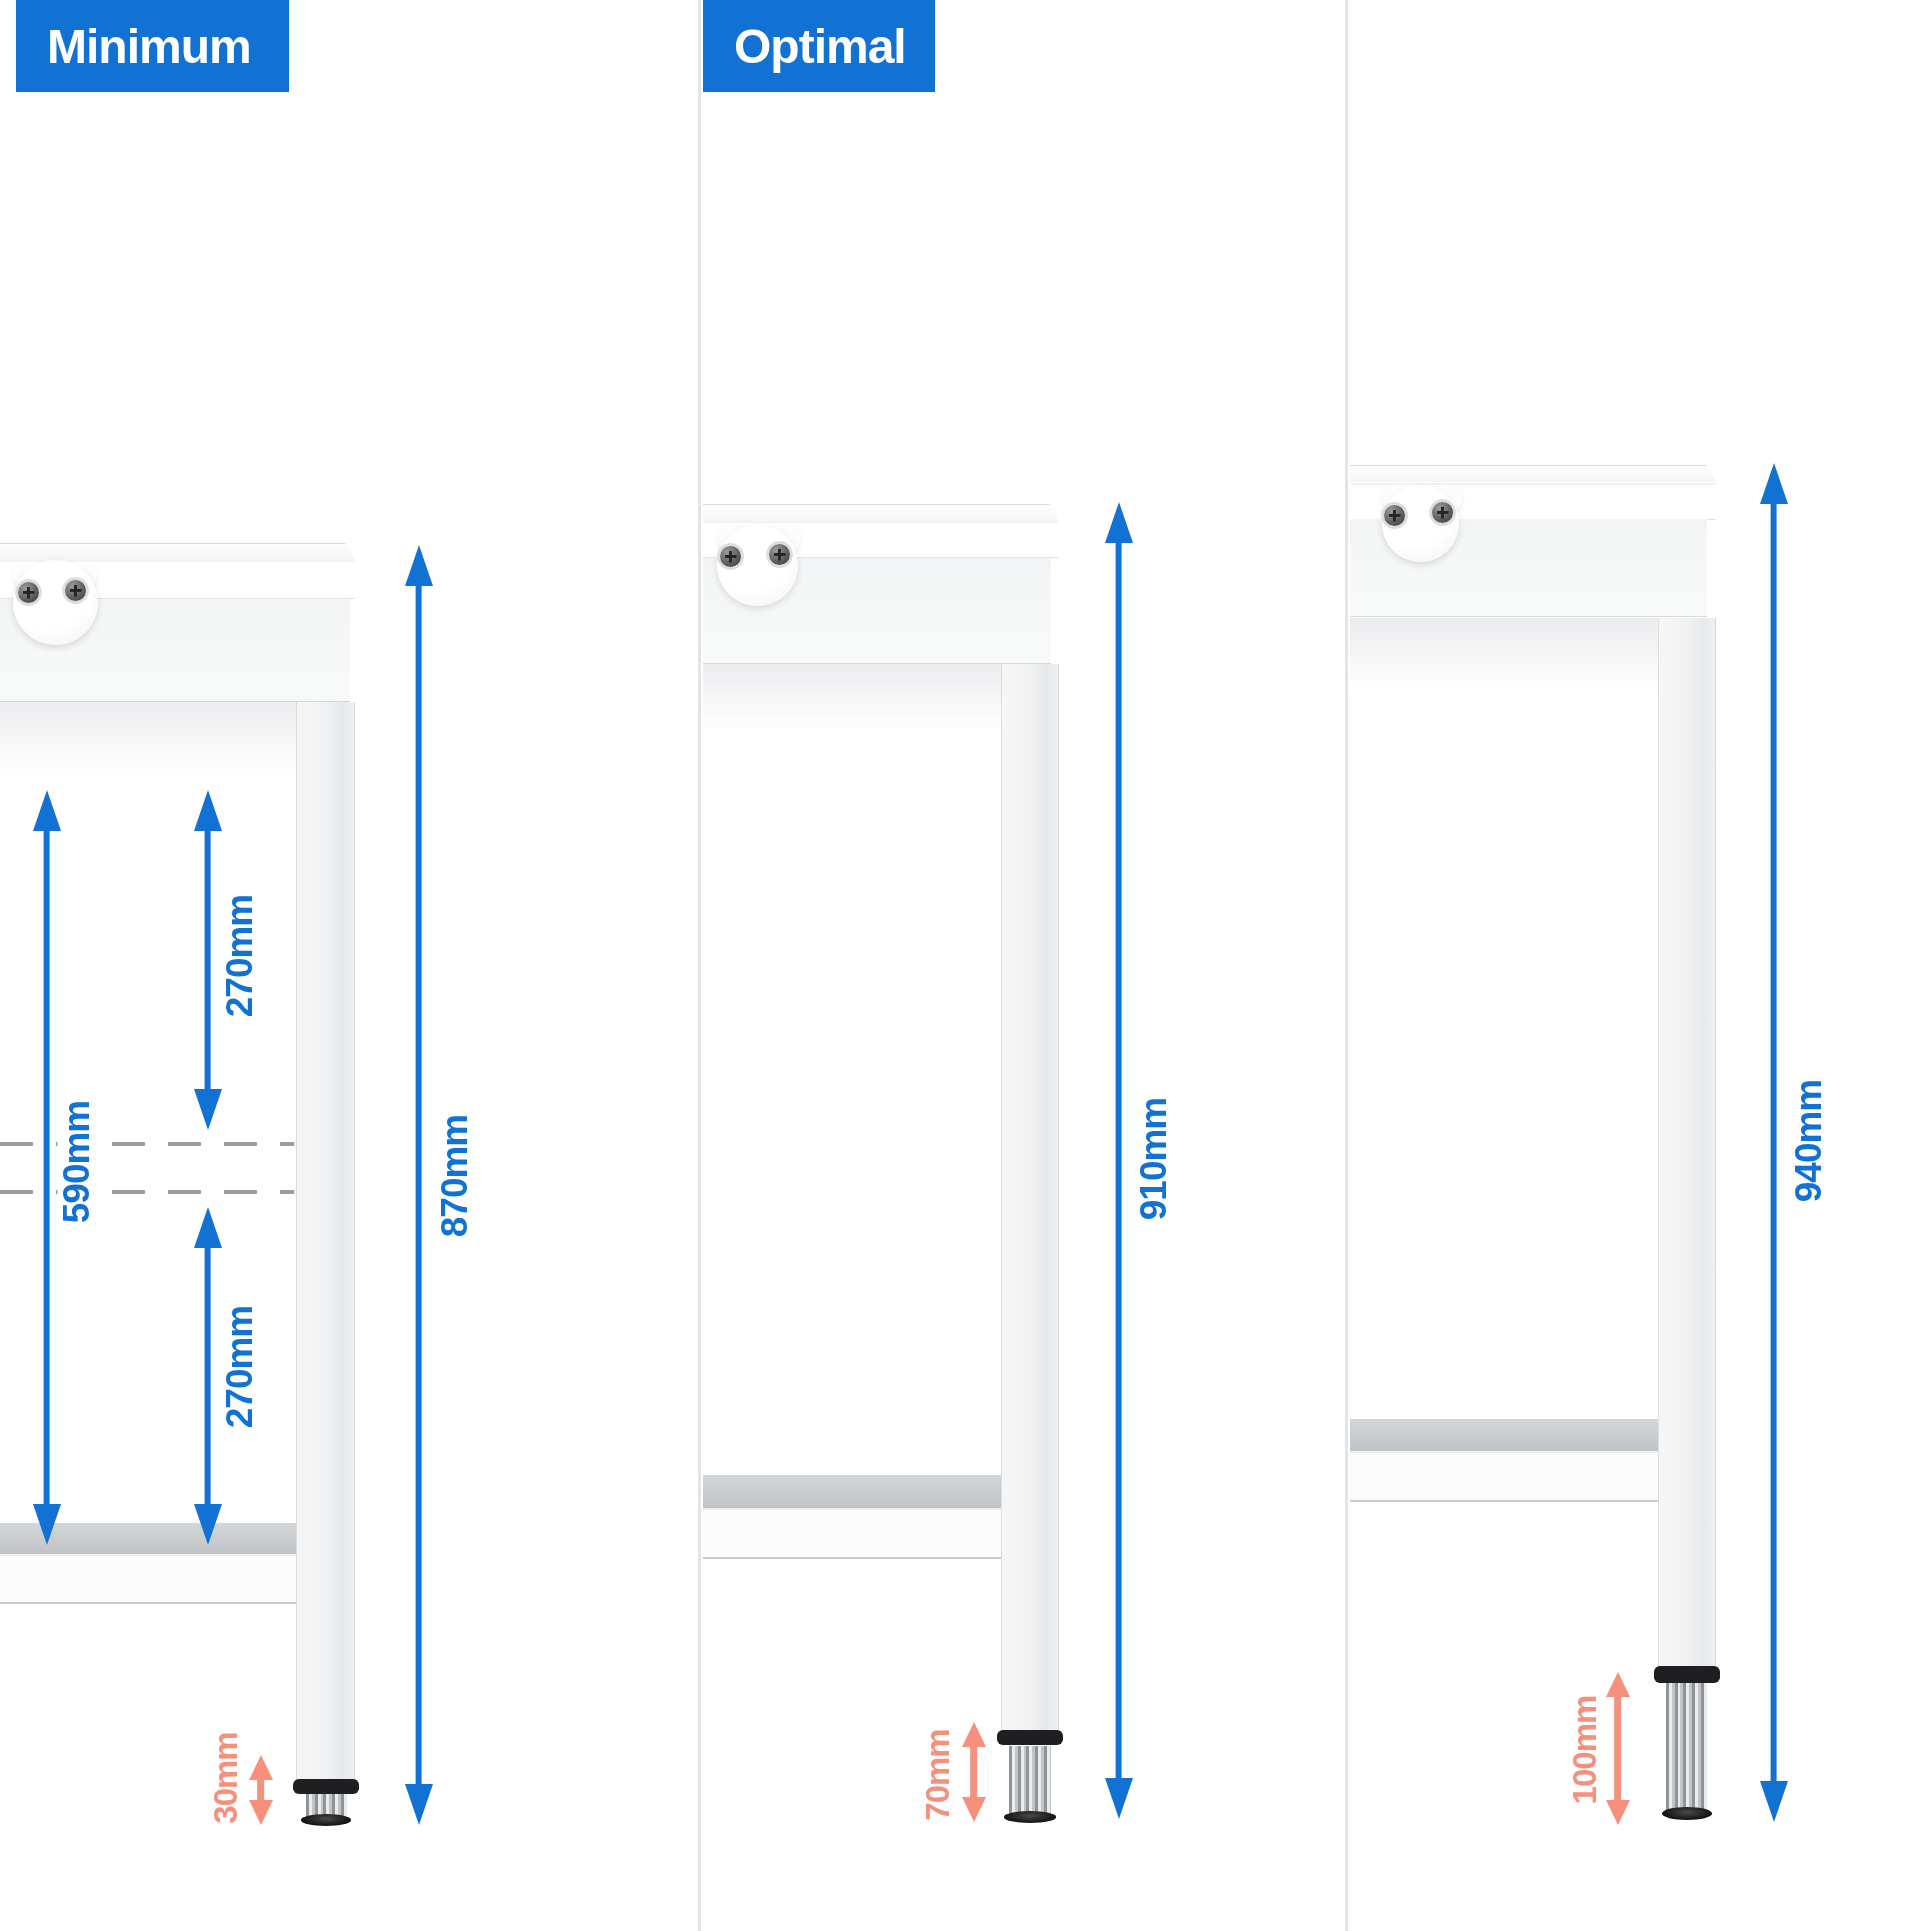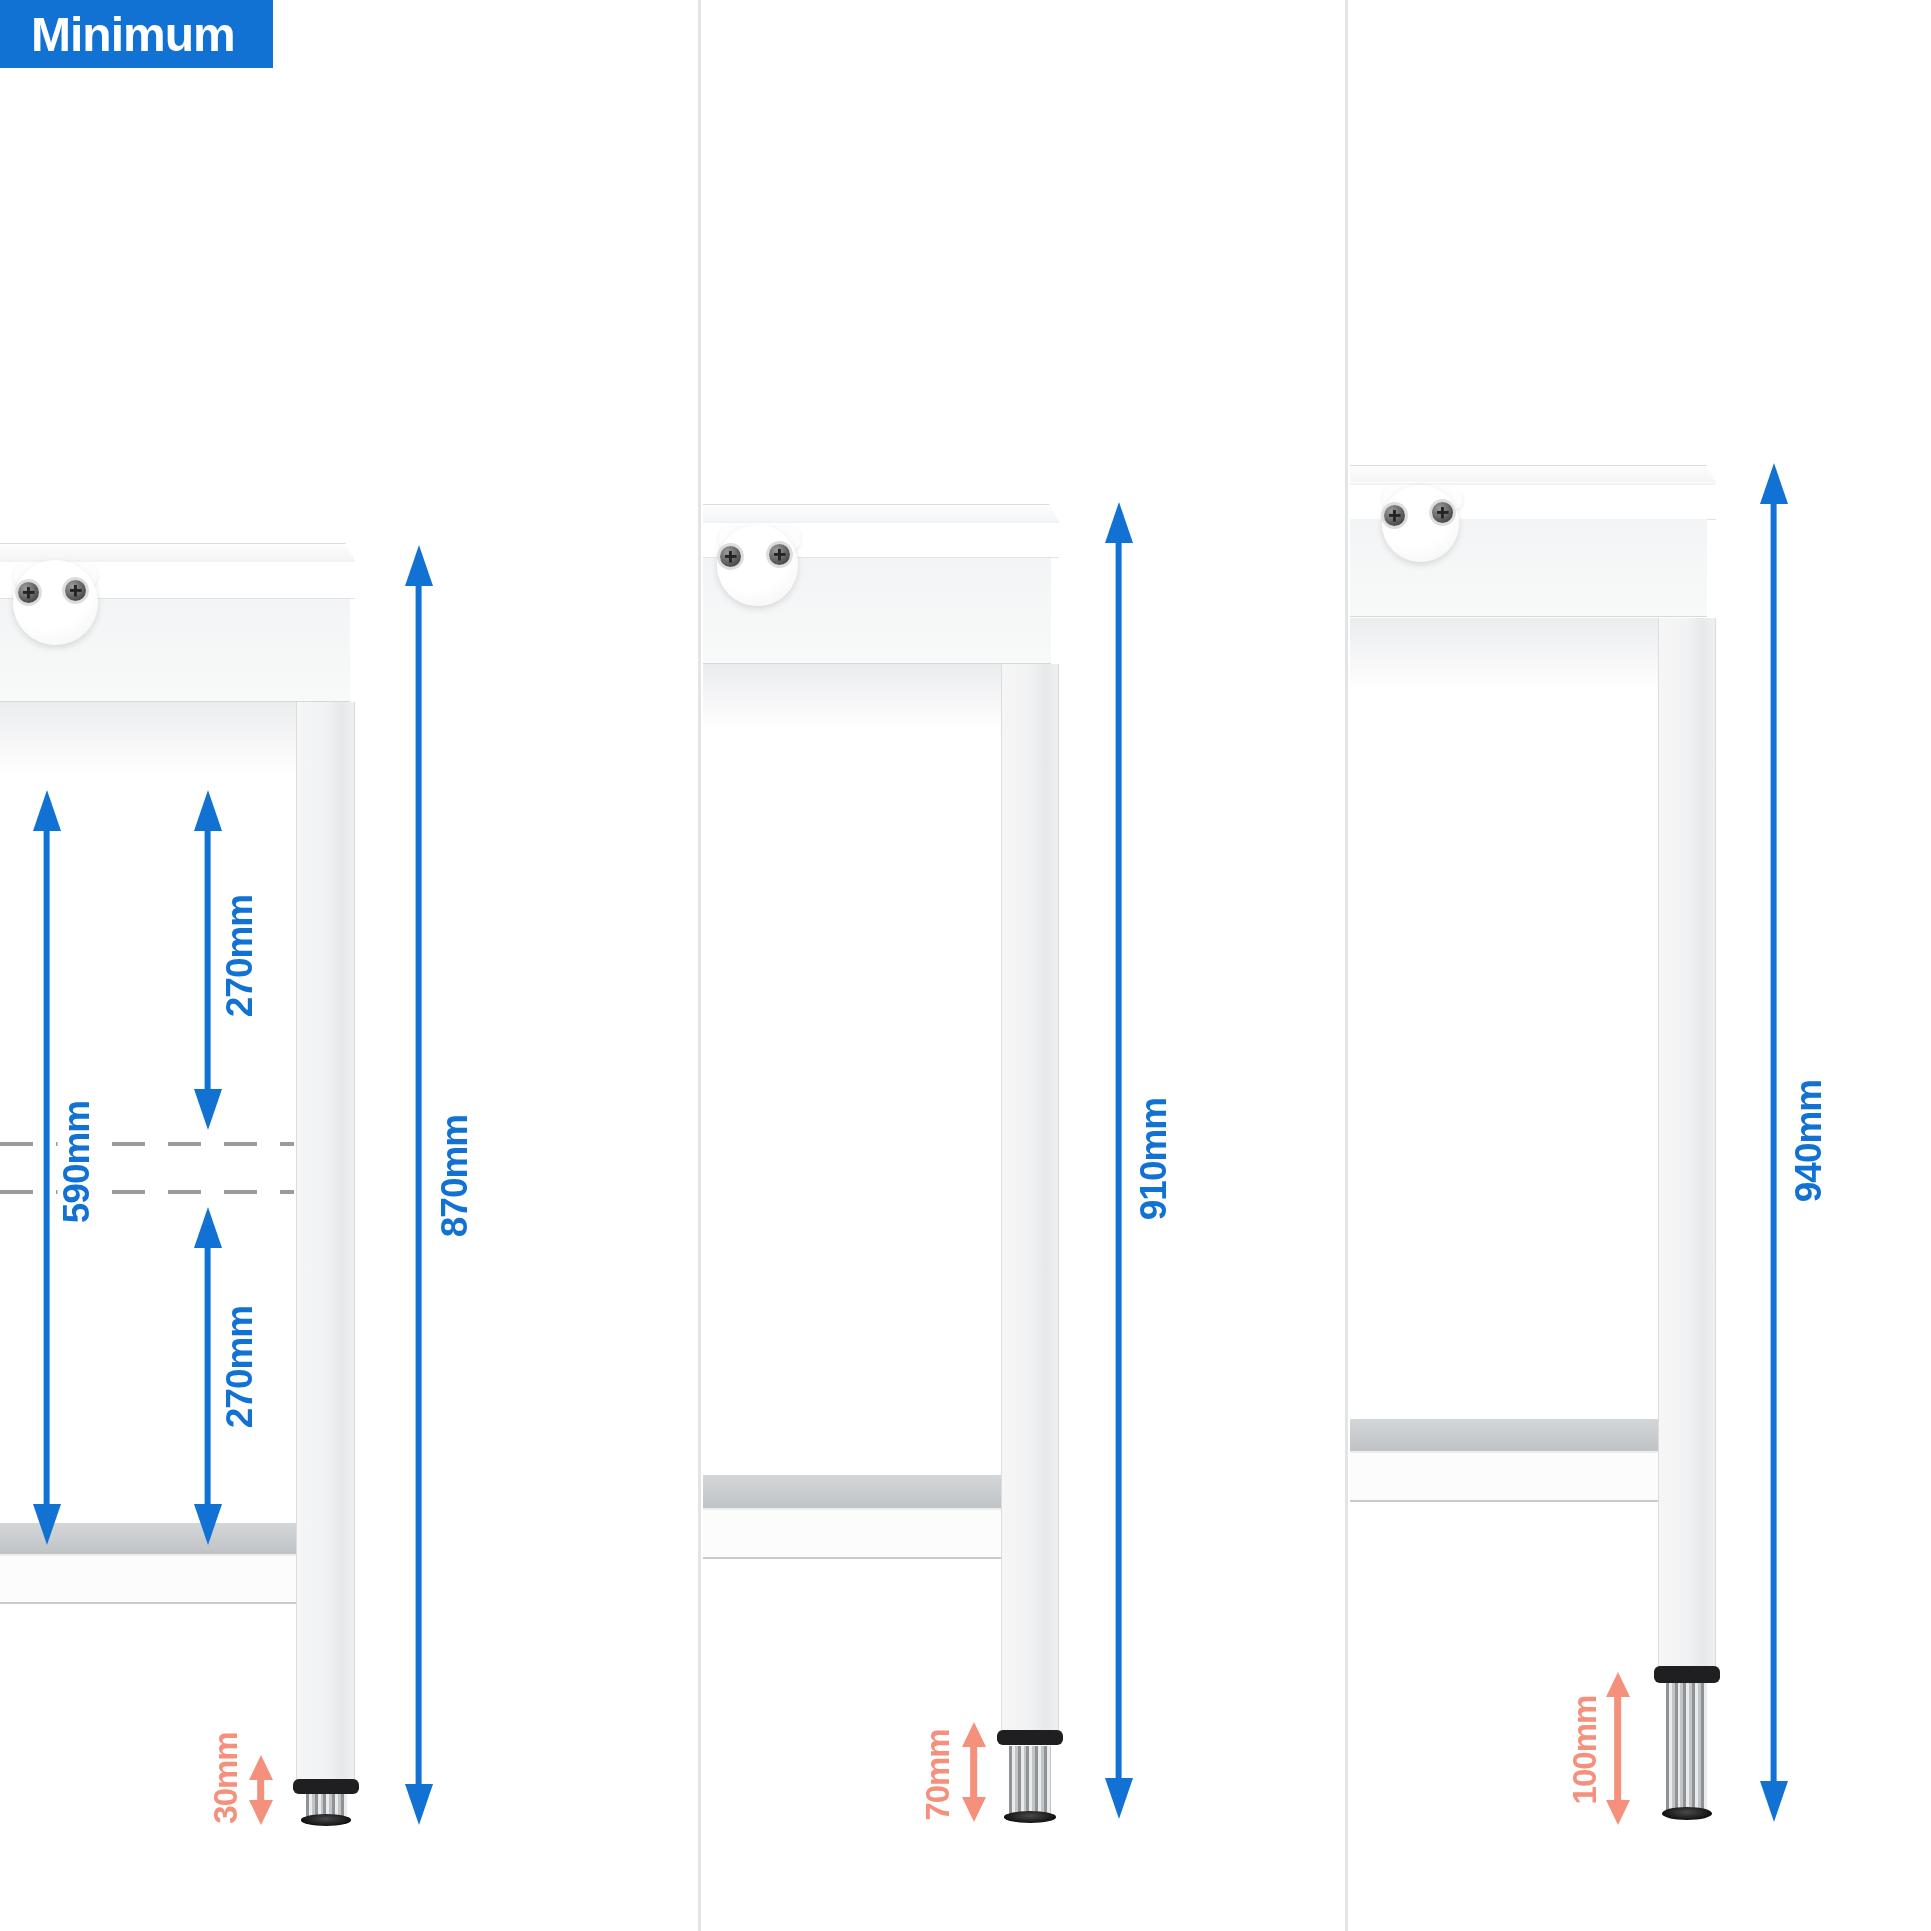--- a/index.html
+++ b/index.html
@@ -70,21 +70,21 @@
 </style>
 </head>
 <body>
 
 <div id="stage">
 
   <div class="divider" style="left:698px;"></div>
   <div class="divider" style="left:1345px;"></div>
 
   <div class="panel">
-    <div class="hdr" style="left:0;top:0;width:273px;height:68px;">
+    <div class="hdr" style="left:16px;top:0;width:273px;height:92px;">
       <span>Minimum</span>
     </div>
 
     <div class="bevel" style="left:0;top:543px;width:355px;height:17.4px;"></div>
     <div class="tface" style="left:0;top:560px;width:355px;height:39px;"></div>
     <div class="apron" style="left:0;top:599px;width:350px;height:103px;"></div>
     <div class="under" style="left:0;top:702px;width:296px;height:85px;"></div>
     <div class="leg" style="left:296px;top:702px;width:59px;height:1078px;"></div>
     <div class="shelf-top" style="left:0;top:1523px;width:296px;height:32px;"></div>
     <div class="shelf-face" style="left:0;top:1554px;width:296px;height:50px;"></div>
@@ -129,20 +129,23 @@
 
     <div class="varrow orange" style="left:248px;top:1755px;height:70px;">
       <div class="head up"></div>
       <div class="shaft"></div>
       <div class="head down"></div>
     </div>
     <div class="adj-label" style="left:225px;top:1778px;">30mm</div>
   </div>
 
   <div class="panel">
+    <div class="hdr" style="left:703px;top:0;width:232px;height:92px;">
+      <span>Optimal</span>
+    </div>
 
     <div class="bevel" style="left:703px;top:504px;width:356px;height:17.4px;"></div>
     <div class="tface" style="left:703px;top:521px;width:356px;height:37px;"></div>
     <div class="apron" style="left:703px;top:558px;width:348px;height:106px;"></div>
     <div class="under" style="left:703px;top:664px;width:298px;height:79px;"></div>
     <div class="leg" style="left:1001px;top:664px;width:58px;height:1066px;"></div>
     <div class="shelf-top" style="left:703px;top:1475px;width:298px;height:33px;"></div>
     <div class="shelf-face" style="left:703px;top:1508px;width:298px;height:51px;"></div>
     <div class="bracket-tab" style="left:719px;top:527px;width:81px;height:23px;"></div>
     <div class="bracket" style="left:717px;top:525px;width:81px;height:81px;"></div>

